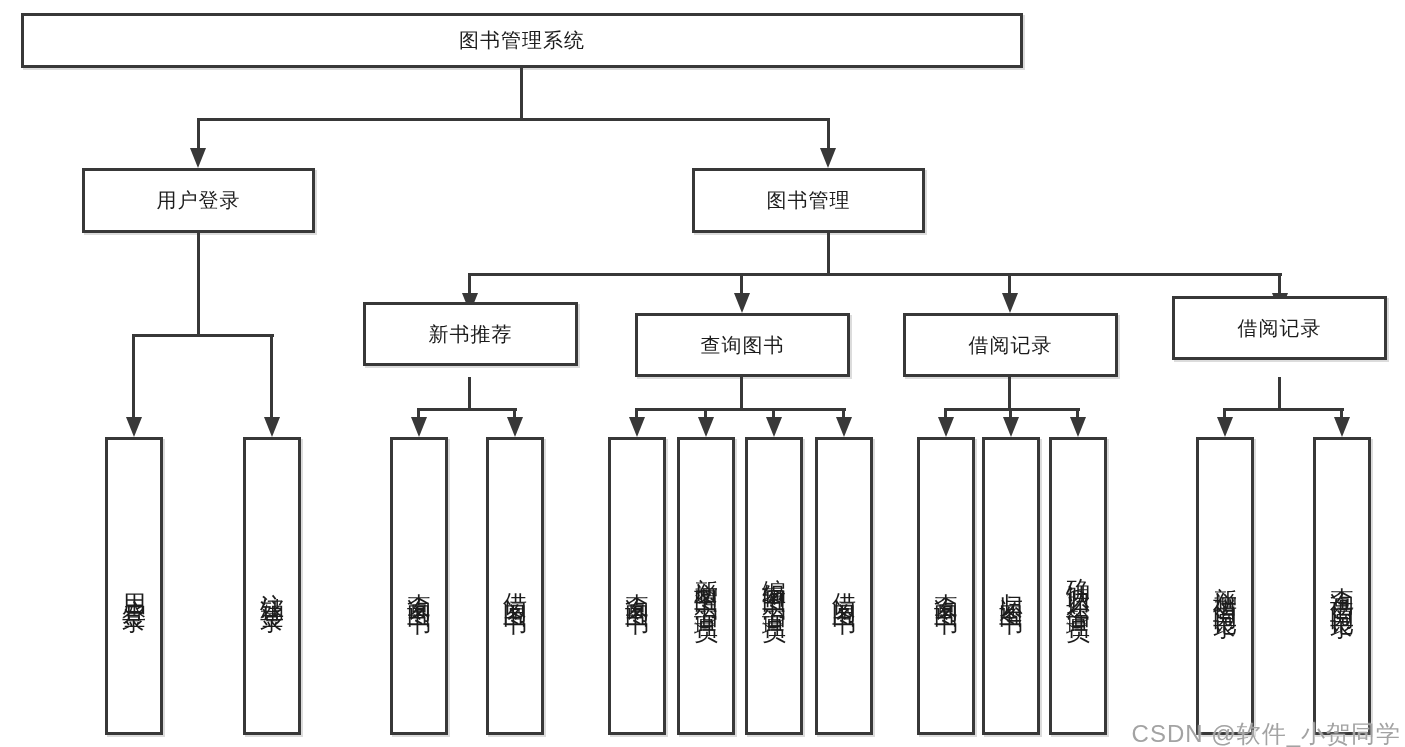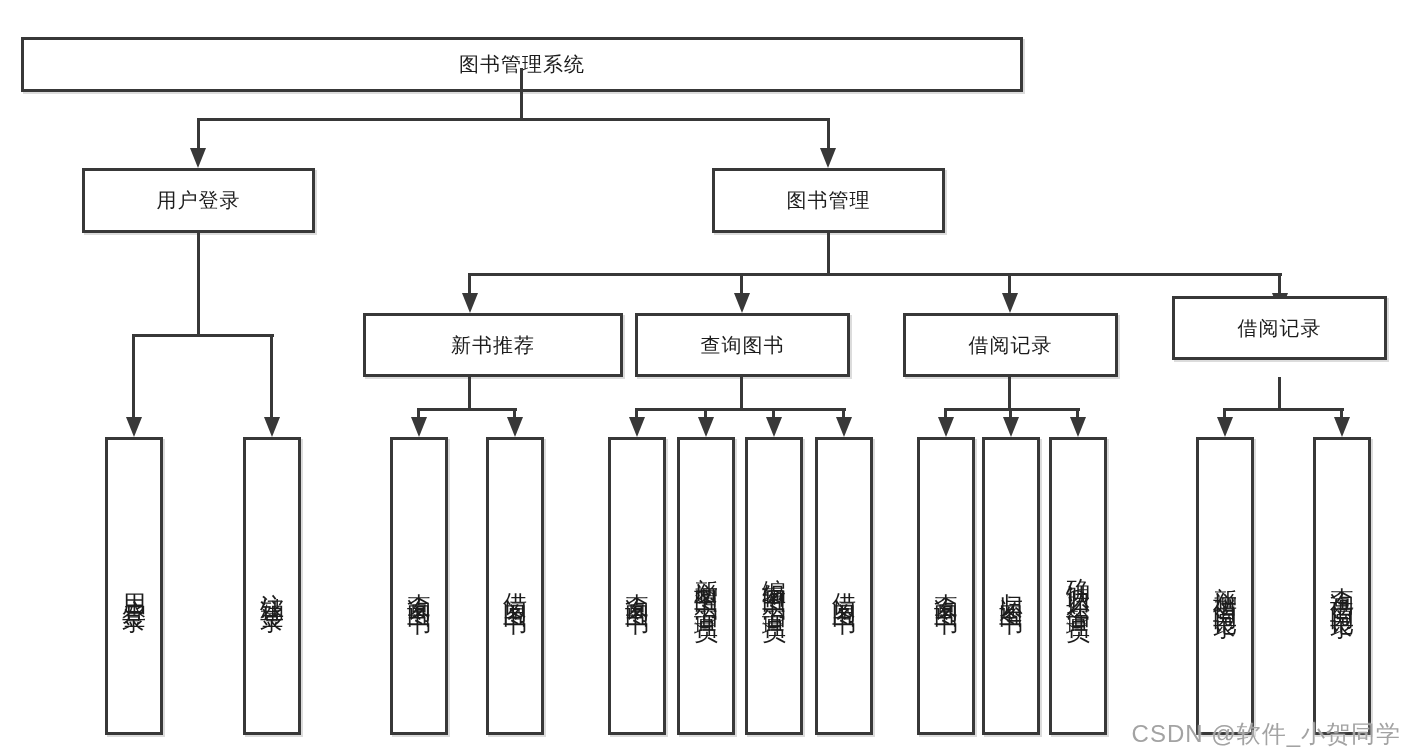--- a/index.html
+++ b/index.html
@@ -30,35 +30,35 @@
     position:absolute;top:718px;right:4px;z-index:5;
     font-size:24px;color:#a3a3a3;letter-spacing:1px;
     text-shadow:0 0 2px rgba(255,255,255,0.9);
   }
 </style>
 </head>
 <body>
 
 <div class="canvas">
 
-  <div class="box hbox" style="left:21px;top:13px;width:1002px;height:55px;margin-top:24px;">
+  <div class="box hbox" style="left:21px;top:13px;width:1002px;height:55px;">
     <span>图书管理系统</span>
   </div>
 
   <i class="vl" style="left:520px;top:68px;height:50px;"></i>
   <i class="hl" style="left:197px;top:118px;width:633px;"></i>
   <i class="vl" style="left:197px;top:118px;height:32px;"></i>
   <i class="ah" style="left:190px;top:148px;"></i>
   <i class="vl" style="left:827px;top:118px;height:32px;"></i>
   <i class="ah" style="left:820px;top:148px;"></i>
 
   <div class="box hbox" style="left:82px;top:168px;width:233px;height:65px;">
     <span>用户登录</span>
   </div>
-  <div class="box hbox" style="left:712px;top:168px;width:233px;height:65px;align-items:center;">
+  <div class="box hbox" style="left:692px;top:168px;width:233px;height:65px;align-items:center;">
     <span>图书管理</span>
   </div>
 
   <i class="vl" style="left:197px;top:233px;height:101px;"></i>
   <i class="hl" style="left:132px;top:334px;width:142px;"></i>
   <i class="vl" style="left:132px;top:334px;height:85px;"></i>
   <i class="ah" style="left:126px;top:417px;"></i>
   <i class="vl" style="left:270px;top:334px;height:85px;"></i>
   <i class="ah" style="left:264px;top:417px;"></i>
 
@@ -66,21 +66,21 @@
   <i class="hl" style="left:468px;top:273px;width:814px;"></i>
   <i class="vl" style="left:468px;top:273px;height:22px;"></i>
   <i class="ah" style="left:462px;top:293px;"></i>
   <i class="vl" style="left:740px;top:273px;height:22px;"></i>
   <i class="ah" style="left:734px;top:293px;"></i>
   <i class="vl" style="left:1008px;top:273px;height:22px;"></i>
   <i class="ah" style="left:1002px;top:293px;"></i>
   <i class="vl" style="left:1278px;top:273px;height:22px;"></i>
   <i class="ah" style="left:1272px;top:293px;"></i>
 
-  <div class="box hbox" style="left:363px;top:313px;width:260px;height:64px;">
+  <div class="box hbox" style="left:363px;top:302px;width:215px;height:64px;">
     <span>新书推荐</span>
   </div>
   <div class="box hbox" style="left:635px;top:313px;width:215px;height:64px;">
     <span>查询图书</span>
   </div>
   <div class="box hbox" style="left:903px;top:313px;width:215px;height:64px;">
     <span>借阅记录</span>
   </div>
   <div class="box hbox" style="left:1172px;top:296px;width:215px;height:64px;">
     <span>借阅记录</span>

